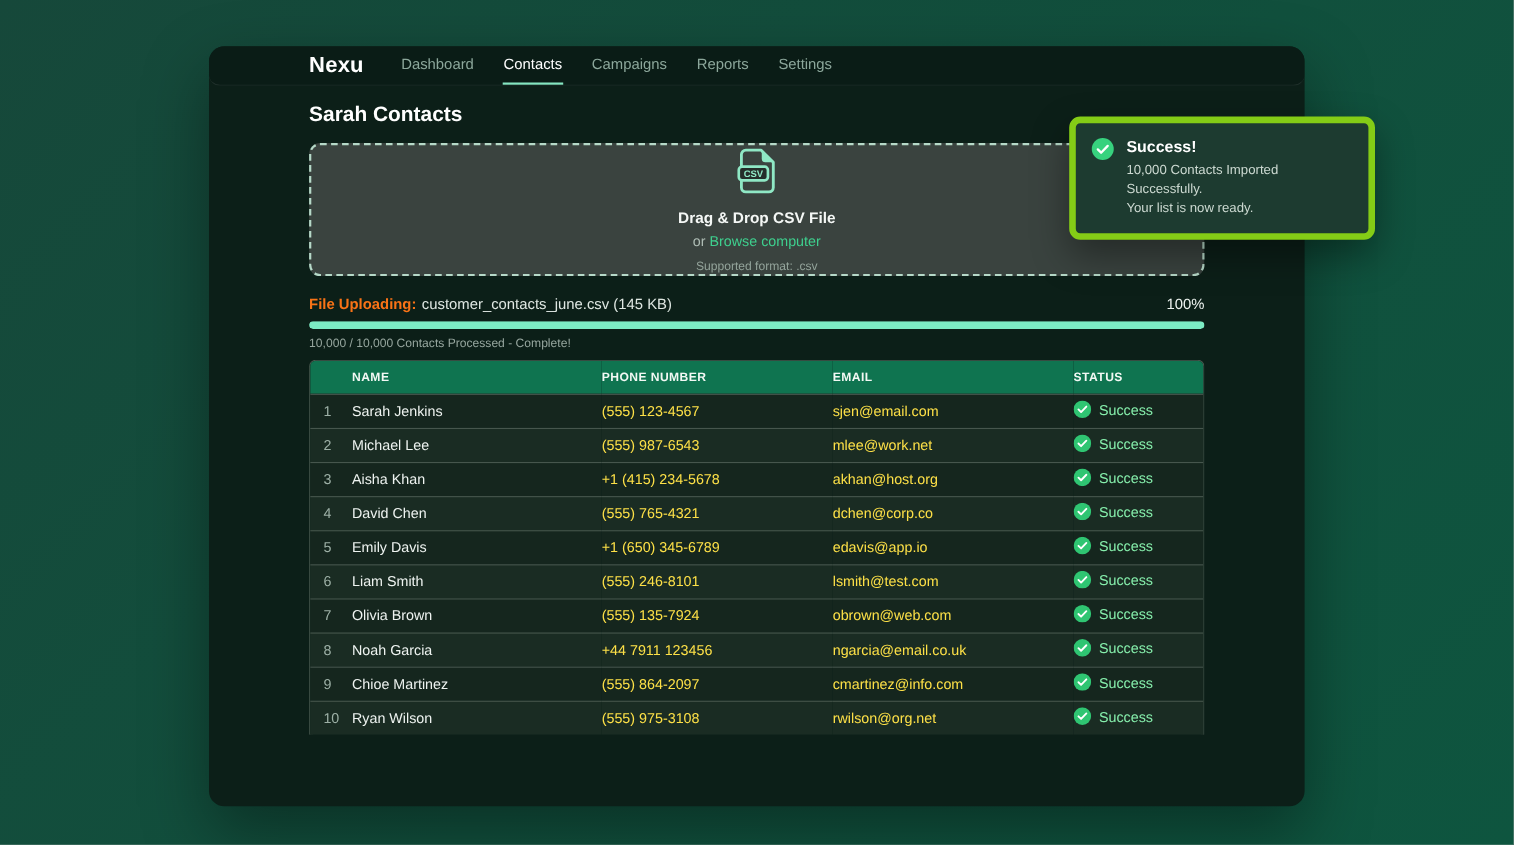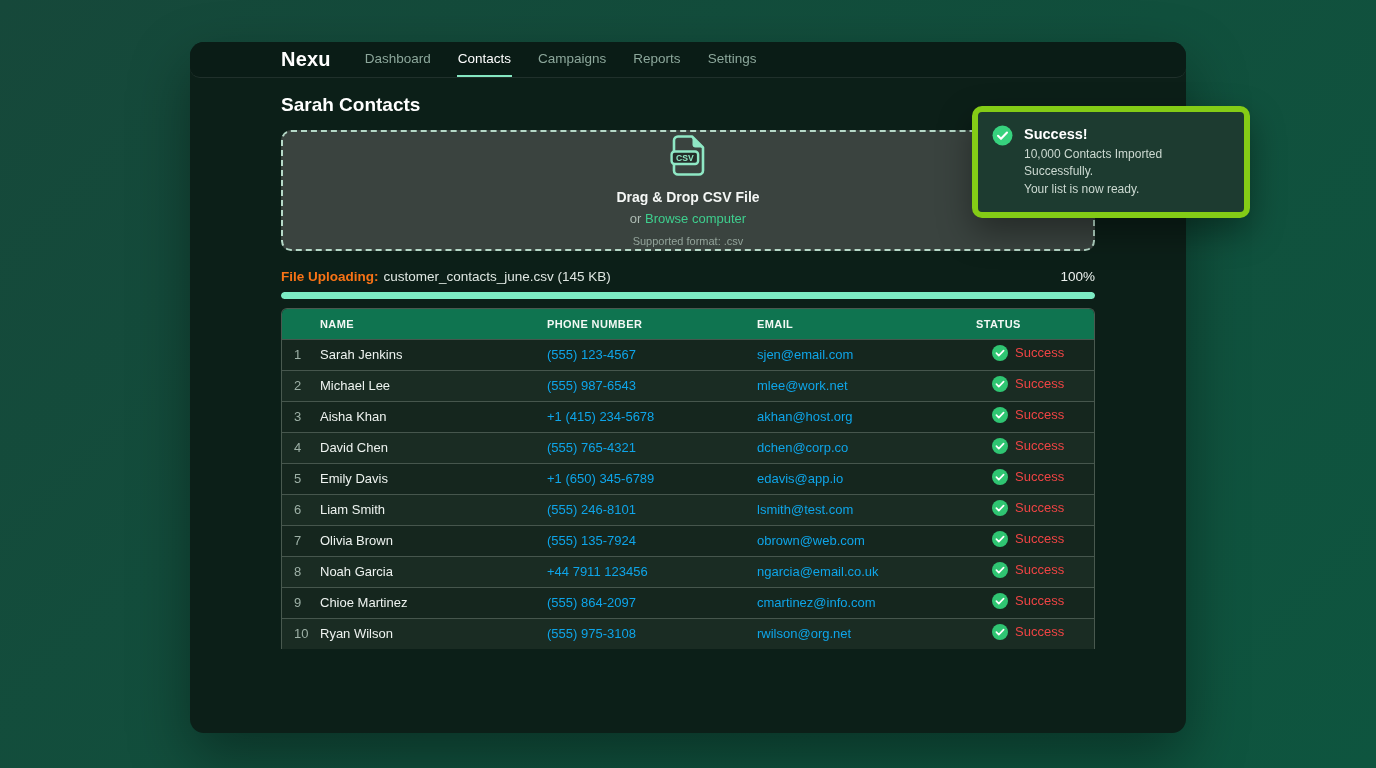--- a/index.html
+++ b/index.html
@@ -75,22 +75,22 @@
   col.c0{width:38px;} col.c1{width:227px;} col.c2{width:210px;} col.c3{width:219px;} col.c4{width:118px;}
   thead th {
     background:#0f7450; color:#f2f8f4; font-size:11px; font-weight:700;
     letter-spacing:.4px; text-align:left; height:30px; padding:0;
   }
   tbody td { height:31px; padding:0; font-size:13px; border-top:1px solid #46564d; }
   tbody tr:nth-child(odd)  { background:#15261e; }
   tbody tr:nth-child(even) { background:#1a2c23; }
   .c-num   { color:#9db0a6; padding-left:12px; }
   .c-name  { color:#eef3f0; }
-  .c-phone, .c-email { color:#0ea5e9; }
-  .badge { display:inline-flex; align-items:flex-start; gap:7px; color:#ef4444; font-size:13px;margin-left:16px; }
+  .c-phone, .c-email { color:#fde047; }
+  .badge { display:inline-flex; align-items:center; gap:7px; color:#86efac; font-size:13px; }
   .badge svg { display:block; }
 
   
   .toast {
     position:absolute; left:972px; top:106px; width:278px;
     background:#1d3b30; border:6px solid #84cc16; border-radius:10px;
     padding:13px 16px 14px 14px; display:flex; gap:11px;
     box-shadow:0 14px 34px rgba(0,0,0,.38);
   }
   .toast-title { font-size:14.5px; font-weight:700; color:#ffffff; margin-top:1px; }
@@ -130,20 +130,21 @@
     <div class="upload-row">
       <div>
         <span class="upload-label">File Uploading:</span><span class="upload-filename">customer_contacts_june.csv (145 KB)</span>
       </div>
       <div class="upload-percent">100%</div>
     </div>
 
     <div class="progress-track">
       <div class="progress-fill" style="width: 100%;"></div>
     </div>
+    <div class="upload-status">10,000 / 10,000 Contacts Processed - Complete!</div>
 
 
     <div class="tablewrap">
       <table>
         <colgroup>
             <col class="c0">
             <col class="c1">
             <col class="c2">
             <col class="c3">
             <col class="c4">

